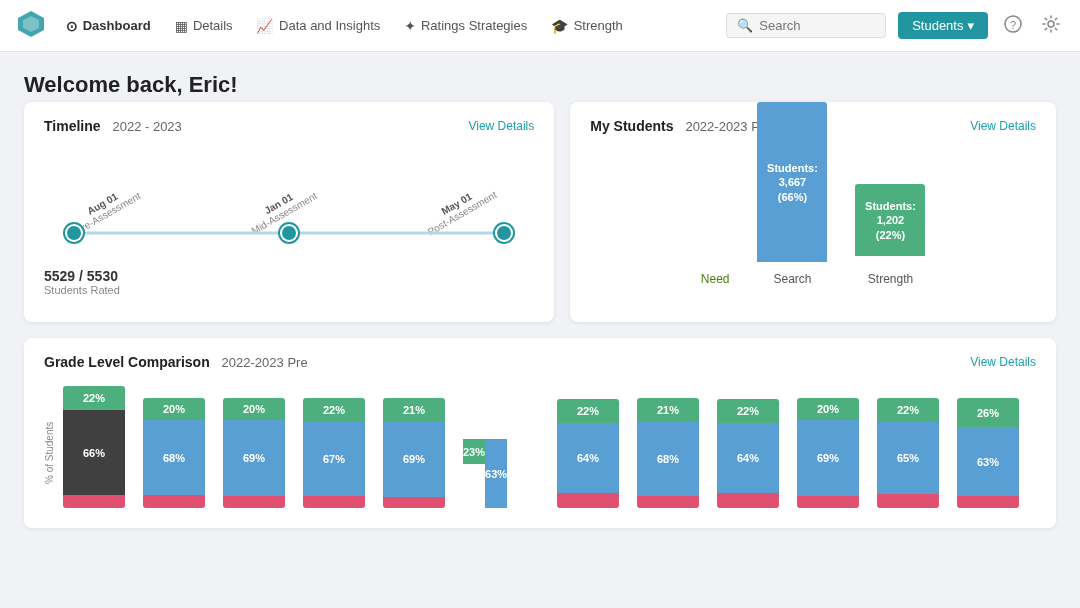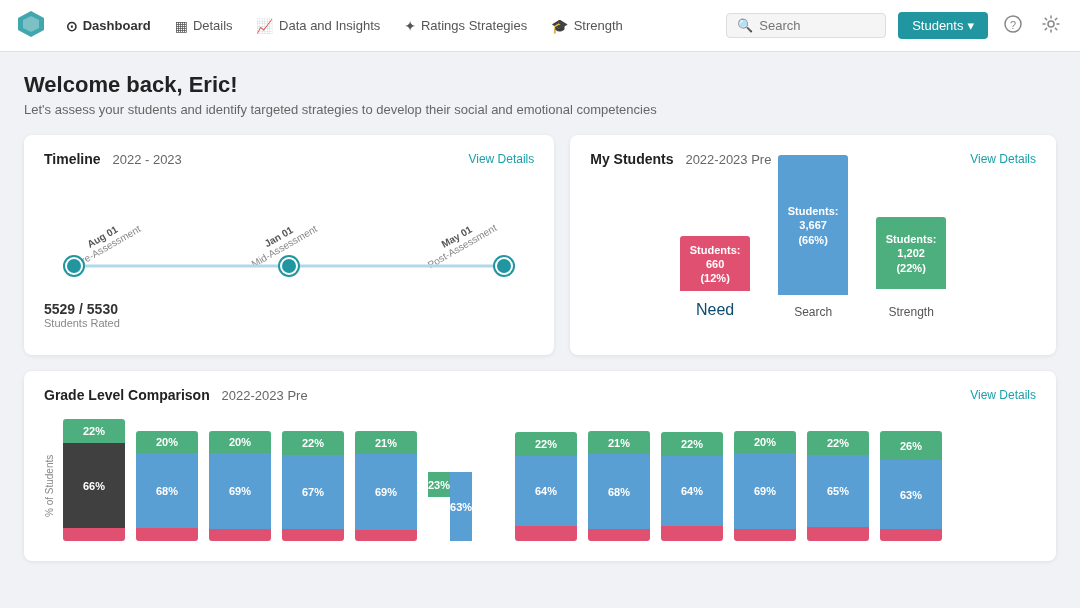--- a/index.html
+++ b/index.html
@@ -205,21 +205,20 @@
           <circle cx="9" cy="9" r="3" stroke="#888" stroke-width="1.5"></circle>
           <path d="M9 1v2M9 15v2M1 9h2M15 9h2M3.2 3.2l1.4 1.4M13.4 13.4l1.4 1.4M3.2 14.8l1.4-1.4M13.4 4.6l1.4-1.4" stroke="#888" stroke-width="1.5" stroke-linecap="round"></path>
         </svg>
     </button>
   </div>
 </nav>
 
 <div class="page-content">
 
   <h1 class="welcome-title">Welcome back, Eric!</h1>
-  <p class="welcome-sub">Let's assess your students and identify targeted strategies to develop their social and emotional competencies</p>
 
   <div class="cards-row">
 
     <div class="card timeline-card">
       <div class="card-header">
         <div>
           <span class="card-title">Timeline</span>
           <span class="card-subtitle">2022 - 2023</span>
         </div>
         <a class="view-details">View Details</a>
@@ -260,34 +259,26 @@
         <div>
           <span class="card-title">My Students</span>
           <span class="card-subtitle">2022-2023 Pre</span>
         </div>
         <a class="view-details">View Details</a>
       </div>
 
       <div class="bar-chart">
 
         <div class="bar-col">
-          <div class="bar-wrap">
-            <div style="position:relative; width:70px; height:55px; background:#e05070; border-radius:3px 3px 0 0;">
-              <div style="position:absolute;top:50%;left:50%;transform:translate(-50%,-50%);color:#fff;font-size:11px;font-weight:600;text-align:center;line-height:1.3;">
-                <div>Students: 660</div>
-                <div>(12%)</div>
-              </div>
-            </div>
-          </div>
-          <span style="font-size:16px;color:#0c4a6e;margin-top:4px;">Need</span>
+          <span style="font-size:12px;color:#4d7c0f;margin-top:4px;">Need</span>
         </div>
 
         <div class="bar-col">
           <div class="bar-wrap">
-            <div style="position:relative; width:70px; height:140px; background:#5a9fd4; border-radius:3px 3px 0 0;">
+            <div style="position:relative; width:70px; height:160px; background:#5a9fd4; border-radius:3px 3px 0 0;">
               <div style="position:absolute;top:50%;left:50%;transform:translate(-50%,-50%);color:#fff;font-size:11px;font-weight:600;text-align:center;line-height:1.3;">
                 <div>Students: 3,667</div>
                 <div>(66%)</div>
               </div>
             </div>
           </div>
           <span style="font-size:12px;color:#555;margin-top:4px;">Search</span>
         </div>
 
         <div class="bar-col">
@@ -312,21 +303,21 @@
         <span class="card-title">Grade Level Comparison</span>
         <span class="card-subtitle">2022-2023 Pre</span>
       </div>
       <a class="view-details">View Details</a>
     </div>
 
     <div style="display:flex; align-items:flex-end; padding: 4px 0;">
       <div style="writing-mode:vertical-rl;transform:rotate(180deg);font-size:10px;color:#888;text-align:center;height:110px;margin-right:8px;display:flex;align-items:center;justify-content:center;">
         <span>% of Students</span>
       </div>
-      <div id="grade-bars-container" style="display:flex;gap:11px;align-items:flex-end;">
+      <div id="grade-bars-container" style="display:flex;gap:18px;align-items:flex-end;">
 
       <div style="display: flex; flex-direction: column; width: 62px; border-radius: 3px; overflow: hidden;">
     <div style="height:24px;background:#4caf7d;display:flex;align-items:center;justify-content:center;">
       <span style="color:#fff;font-size:11px;font-weight:700;">22%</span>
     </div>
     <div style="height:85px;background:#404040;display:flex;align-items:center;justify-content:center;">
       <span style="color:#fff;font-size:11px;font-weight:700;">66%</span>
     </div>
     <div style="height:13px;background:#e05070;display:flex;align-items:center;justify-content:center;">
       <span style="color:#fff;font-size:10px;font-weight:700;"></span>

